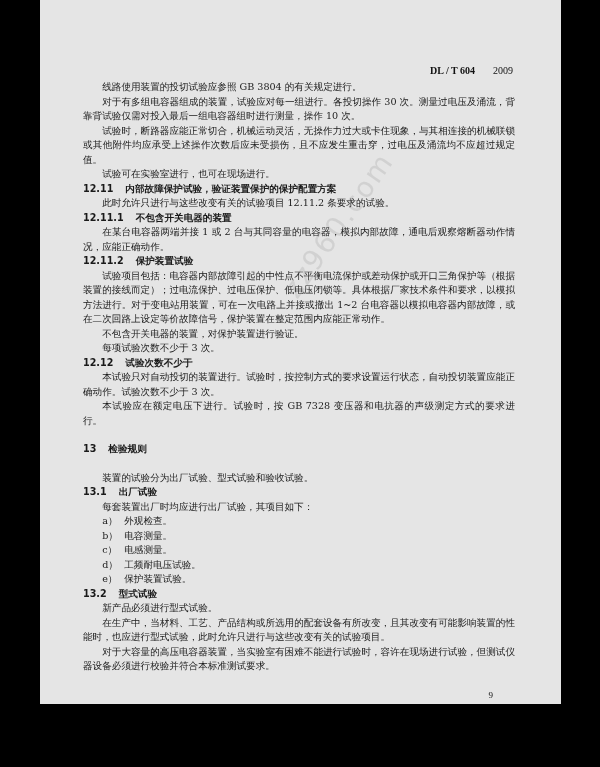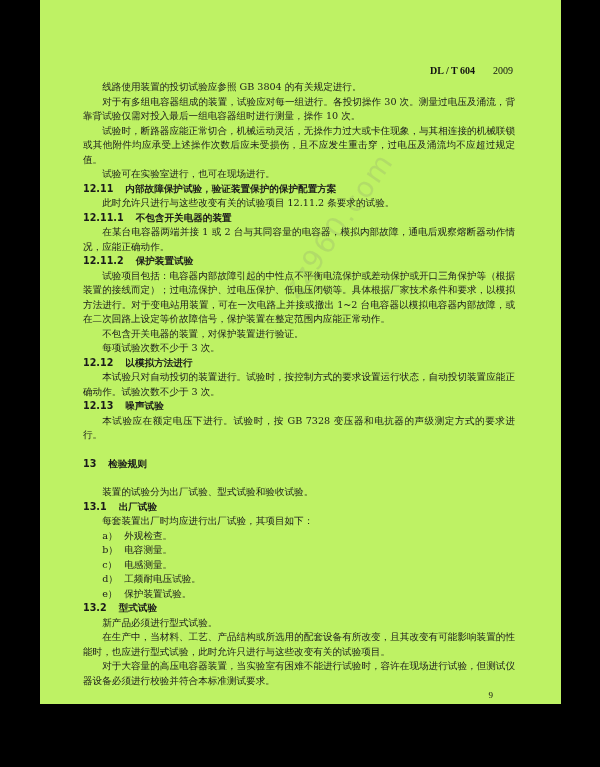--- a/index.html
+++ b/index.html
@@ -1,18 +1,18 @@
 <!DOCTYPE html>
 <html><head>
 <meta charset="utf-8">
 <style>
   html, body { margin:0; padding:0; }
   body { width:600px; height:767px; background:#000; position:relative; overflow:hidden;
          font-family:"DejaVu Serif", "Liberation Serif", serif; }
-  .page { position:absolute; left:40px; top:0; width:521px; height:704px; background:#bef264; overflow:hidden; }
+  .page { position:absolute; left:40px; top:0; width:521px; height:704px; background:#e5e5e5; overflow:hidden; }
   .header { position:absolute; right:48px; top:65px; font-size:10px; color:#111; font-weight:bold; font-family:"Liberation Serif", serif; }
   .header .year { font-weight:normal; margin-left:18px; }
   .content { position:absolute; left:43px; top:80px; width:432px; color:#1a1a1a; font-size:9.6px; line-height:14.5px; }
   .p { text-indent:2em; margin:0; text-align:justify; }
   .h { font-family:"DejaVu Sans", "Liberation Sans", sans-serif; font-weight:bold; font-size:9.6px; margin:0; }
   .h .num { display:inline-block; margin-right:12px;text-align:center; }
   .item { margin:0 0 0 2em; }
   .item .m { display:inline-block; width:22px; }
   .gap { height:14px; }
   .pagenum { position:absolute; right:68px; top:690px; font-size:9px; color:#111; font-family:"Liberation Serif", serif; }
@@ -35,23 +35,22 @@
       <p class="p">试验时，断路器应能正常切合，机械运动灵活，无操作力过大或卡住现象，与其相连接的机械联锁或其他附件均应承受上述操作次数后应未受损伤，且不应发生重击穿，过电压及涌流均不应超过规定值。</p>
       <p class="p">试验可在实验室进行，也可在现场进行。</p>
       <p class="h"><span class="num">12.11</span><span>内部故障保护试验，验证装置保护的保护配置方案</span></p>
       <p class="p">此时允许只进行与这些改变有关的试验项目 12.11.2 条要求的试验。</p>
       <p class="h"><span class="num">12.11.1</span><span>不包含开关电器的装置</span></p>
       <p class="p">在某台电容器两端并接 1 或 2 台与其同容量的电容器，模拟内部故障，通电后观察熔断器动作情况，应能正确动作。</p>
       <p class="h"><span class="num">12.11.2</span><span>保护装置试验</span></p>
       <p class="p">试验项目包括：电容器内部故障引起的中性点不平衡电流保护或差动保护或开口三角保护等（根据装置的接线而定）；过电流保护、过电压保护、低电压闭锁等。具体根据厂家技术条件和要求，以模拟方法进行。对于变电站用装置，可在一次电路上并接或撤出 1~2 台电容器以模拟电容器内部故障，或在二次回路上设定等价故障信号，保护装置在整定范围内应能正常动作。</p>
       <p class="p">不包含开关电器的装置，对保护装置进行验证。</p>
       <p class="p">每项试验次数不少于 3 次。</p>
-      <p class="h"><span class="num">12.12</span><span>以模拟方法进行</span></p>
+      <p class="h"><span class="num">12.12</span><span>试验次数不少于</span></p>
       <p class="p">本试验只对自动投切的装置进行。试验时，按控制方式的要求设置运行状态，自动投切装置应能正确动作。试验次数不少于 3 次。</p>
-      <p class="h"><span class="num">12.13</span><span>噪声试验</span></p>
       <p class="p">本试验应在额定电压下进行。试验时，按 GB 7328 变压器和电抗器的声级测定方式的要求进行。</p>
       <div class="gap"></div>
       <p class="h"><span class="num">13</span><span>检验规则</span></p>
       <div class="gap"></div>
       <p class="p">装置的试验分为出厂试验、型式试验和验收试验。</p>
       <p class="h"><span class="num">13.1</span><span>出厂试验</span></p>
       <p class="p">每套装置出厂时均应进行出厂试验，其项目如下：</p>
       <p class="item"><span class="m">a）</span><span>外观检查。</span></p>
       <p class="item"><span class="m">b）</span><span>电容测量。</span></p>
       <p class="item"><span class="m">c）</span><span>电感测量。</span></p>

